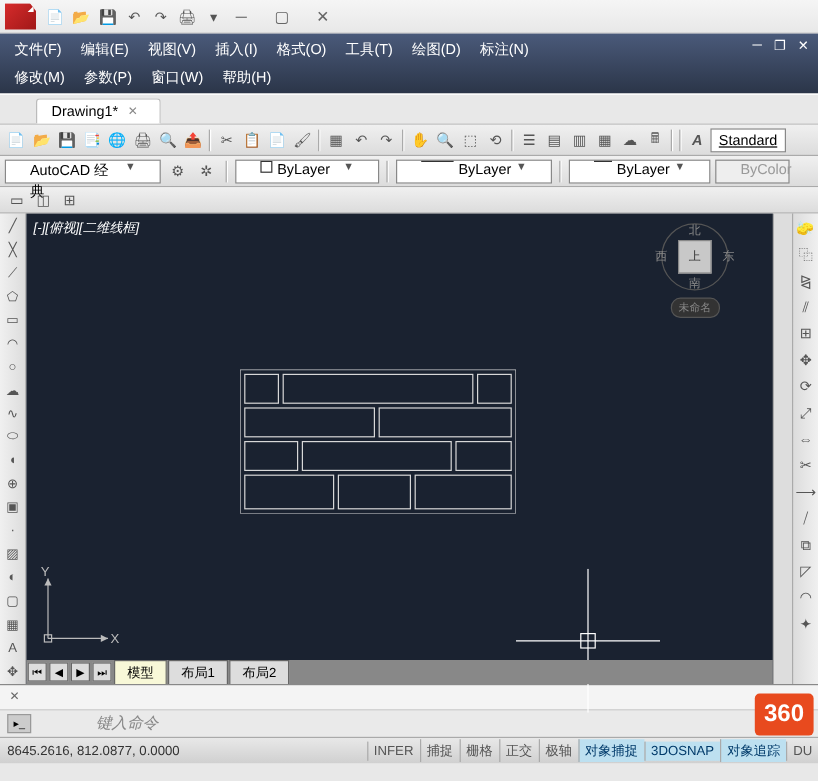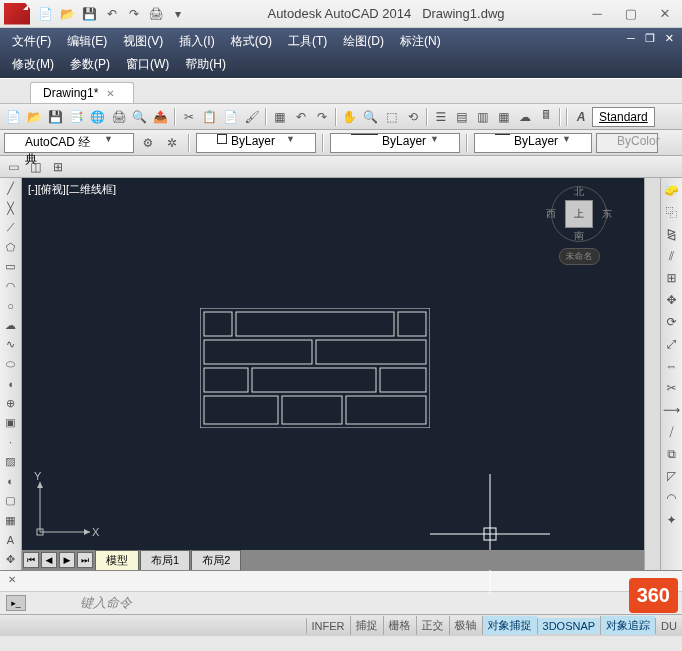--- a/index.html
+++ b/index.html
@@ -38,21 +38,21 @@
 .combo .arrow { margin-left:auto; font-size:9px; color:#555; }
 
 
 .small-row { height:22px; background:linear-gradient(#f0f0f0,#dcdcdc); border-bottom:1px solid #aaa; display:flex; align-items:center; padding:0 4px; gap:2px; }
 
 
 .main { display:flex; height: 392px; }
 .vtool { width:22px; background:linear-gradient(90deg,#f0f0f0,#dcdcdc); border-right:1px solid #aaa; display:flex; flex-direction:column; align-items:center; padding:2px 0; gap:2px; }
 .vtool .tb-btn { width:18px; height:18px; font-size:11px; }
 .canvas-wrap { flex:1; position:relative; background:#1a2230; }
-.canvas-label { position:absolute; top:4px; left:6px; color:#fff; font-size:11px; }
+.canvas-label { position:absolute; top:4px; left:6px; color:#fff; font-size:11px;font-style:italic; }
 .viewcube { position:absolute; top:8px; right:30px; width:70px; height:85px; display:flex; flex-direction:column; align-items:center; color:#888; font-size:10px; }
 .viewcube .cube { width:28px; height:28px; background:#c8c8c8; border:1px solid #888; margin:2px 0; display:flex; align-items:center; justify-content:center; color:#333; }
 .viewcube .ring { width:56px; height:56px; border:1px solid #555; border-radius:50%; position:relative; display:flex; align-items:center; justify-content:center; }
 .vc-label { position:absolute; font-size:10px; color:#888; }
 .vc-n { top:-2px; } .vc-s { bottom:-2px; } .vc-w { left:-6px; } .vc-e { right:-6px; }
 .navbar-stub { margin-top:6px; background:#333; border:1px solid #555; padding:1px 6px; font-size:9px; color:#888; border-radius:8px; }
 
 
 .brick { position:absolute; left:178px; top:130px; width:230px; height:120px; }
 .brick rect { fill:none; stroke:#d8d8d8; stroke-width:1; }
@@ -102,23 +102,20 @@
 <div class="titlebar">
   <div class="logo"></div>
   <div class="qat">
     <div class="tb-btn qat-btn">📄</div>
     <div class="tb-btn qat-btn">📂</div>
     <div class="tb-btn qat-btn">💾</div>
     <div class="tb-btn qat-btn">↶</div>
     <div class="tb-btn qat-btn">↷</div>
     <div class="tb-btn qat-btn">🖨</div>
     <div class="tb-btn qat-btn">▾</div>
-  </div>
-  <div class="title-text">
-    <span>Autodesk AutoCAD 2014</span>&nbsp;&nbsp;&nbsp;<span>Drawing1.dwg</span>
   </div>
   <div class="win-controls">
     <div class="win-btn">─</div>
     <div class="win-btn">▢</div>
     <div class="win-btn">✕</div>
   </div>
 </div>
 
 <div class="menubar">
   <div class="menu-item">文件(F)</div>
@@ -330,20 +327,21 @@
   <div class="cmd-history">
     <span class="cmd-close">✕</span>
   </div>
   <div class="cmd-input-row">
     <span class="cmd-prompt">▸_</span>
     <span class="cmd-input">键入命令</span>
   </div>
 </div>
 
 <div class="statusbar">
+  <div class="sb-coords">8645.2616, 812.0877, 0.0000</div>
   <div style="flex:1"></div>
   <div class="sb-btn">INFER</div>
   <div class="sb-btn">捕捉</div>
   <div class="sb-btn">栅格</div>
   <div class="sb-btn">正交</div>
   <div class="sb-btn">极轴</div>
   <div class="sb-btn active">对象捕捉</div>
   <div class="sb-btn active">3DOSNAP</div>
   <div class="sb-btn active">对象追踪</div>
   <div class="sb-btn">DU</div>

